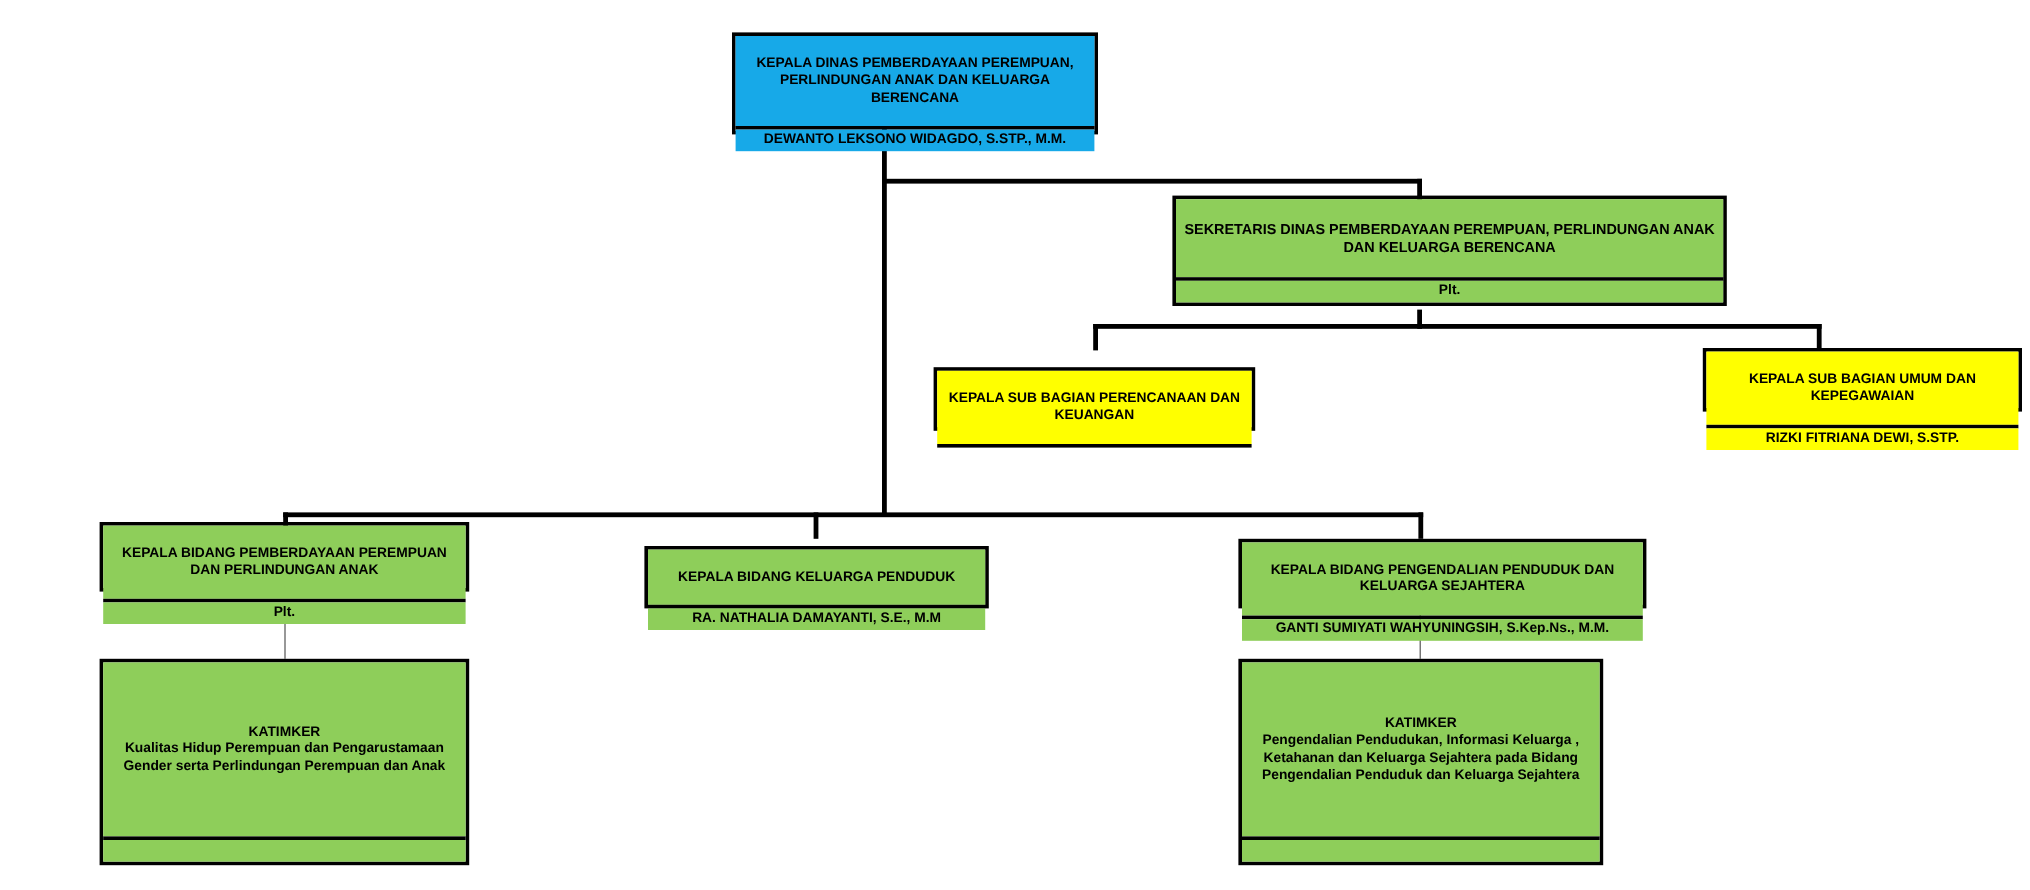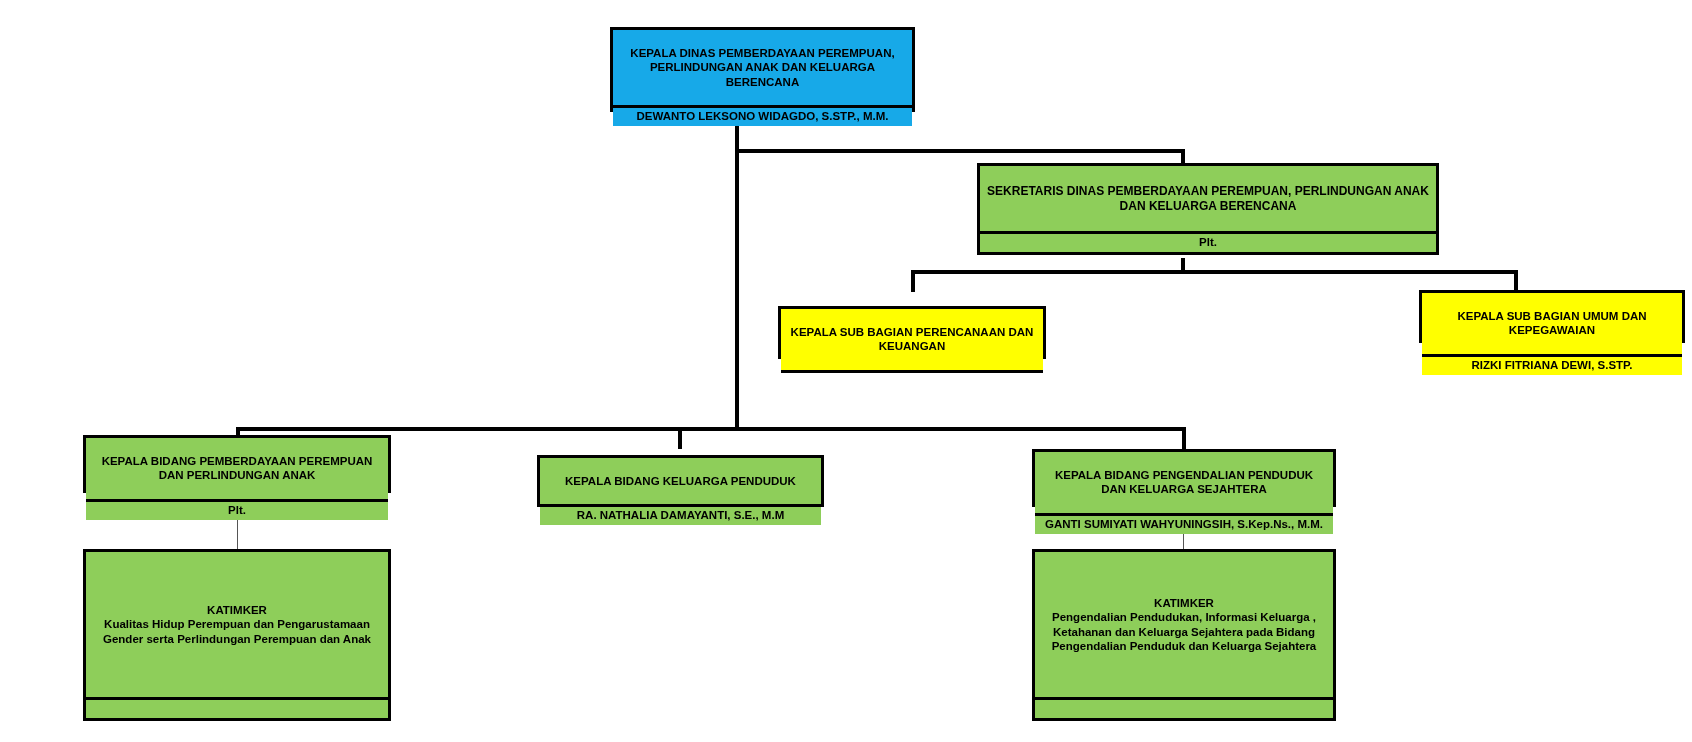--- a/index.html
+++ b/index.html
@@ -133,21 +133,21 @@
     <div class="divider"></div>
     <div class="person fs-person">Plt.</div>
   </div>
 
   <div class="node green" style="left:537px; top:455px; width:287px; height:52px;">
     <div class="title fs-bidang">KEPALA BIDANG KELUARGA PENDUDUK</div>
     <div class="divider"></div>
     <div class="person fs-person">RA. NATHALIA DAMAYANTI, S.E., M.M</div>
   </div>
 
-  <div class="node green" style="left:1032px; top:449px; width:304px; height:58px;">
+  <div class="node green" style="left:1032px; top:449px; width:340px; height:58px;">
     <div class="title fs-bidang">KEPALA BIDANG PENGENDALIAN PENDUDUK DAN KELUARGA SEJAHTERA</div>
     <div class="divider"></div>
     <div class="person fs-person">GANTI SUMIYATI WAHYUNINGSIH, S.Kep.Ns., M.M.</div>
   </div>
 
   <div class="node green" style="left:83px; top:549px; width:308px; height:172px;">
     <div class="title fs-kat">
       <div>
         <div>KATIMKER</div>
         <div>Kualitas Hidup Perempuan dan Pengarustamaan Gender serta Perlindungan Perempuan dan Anak</div>

